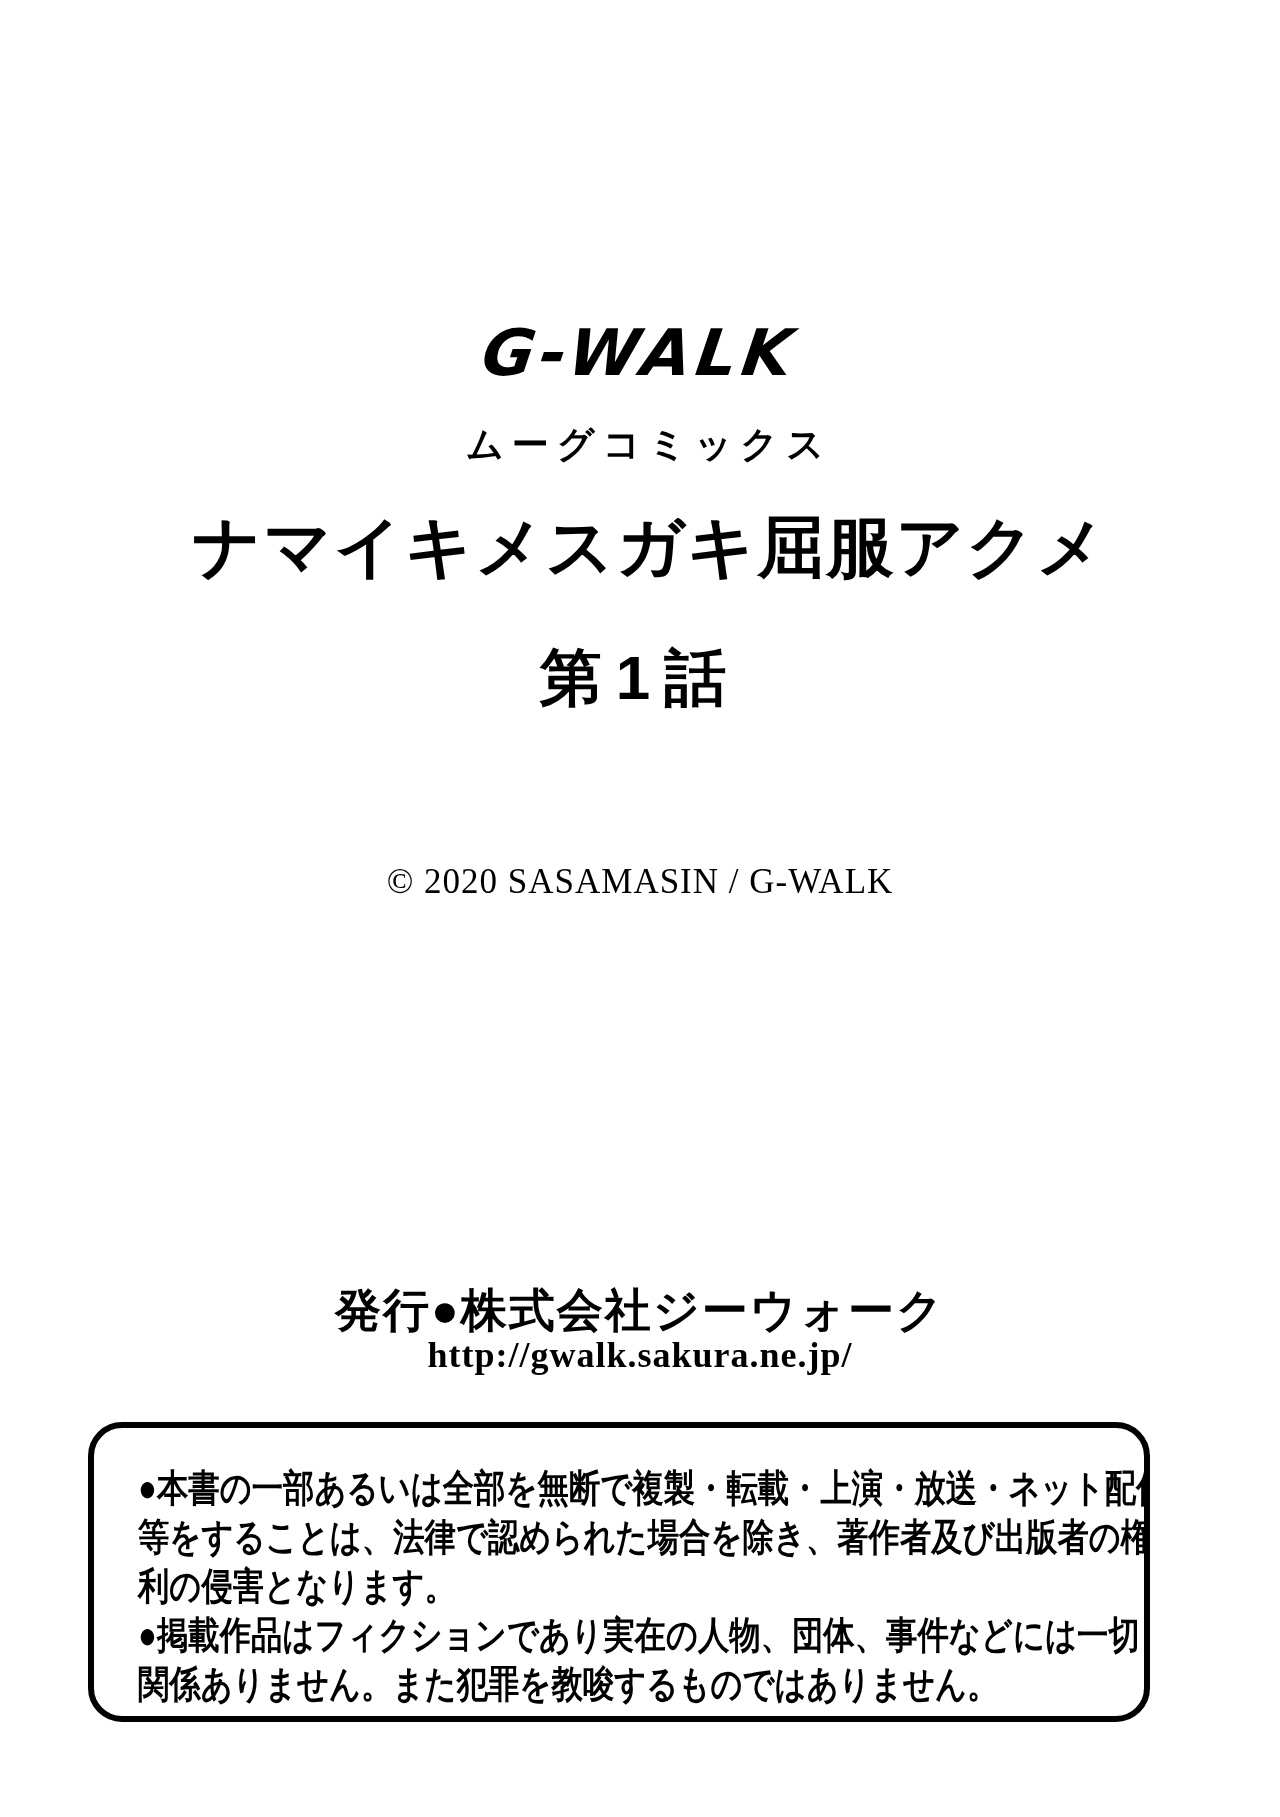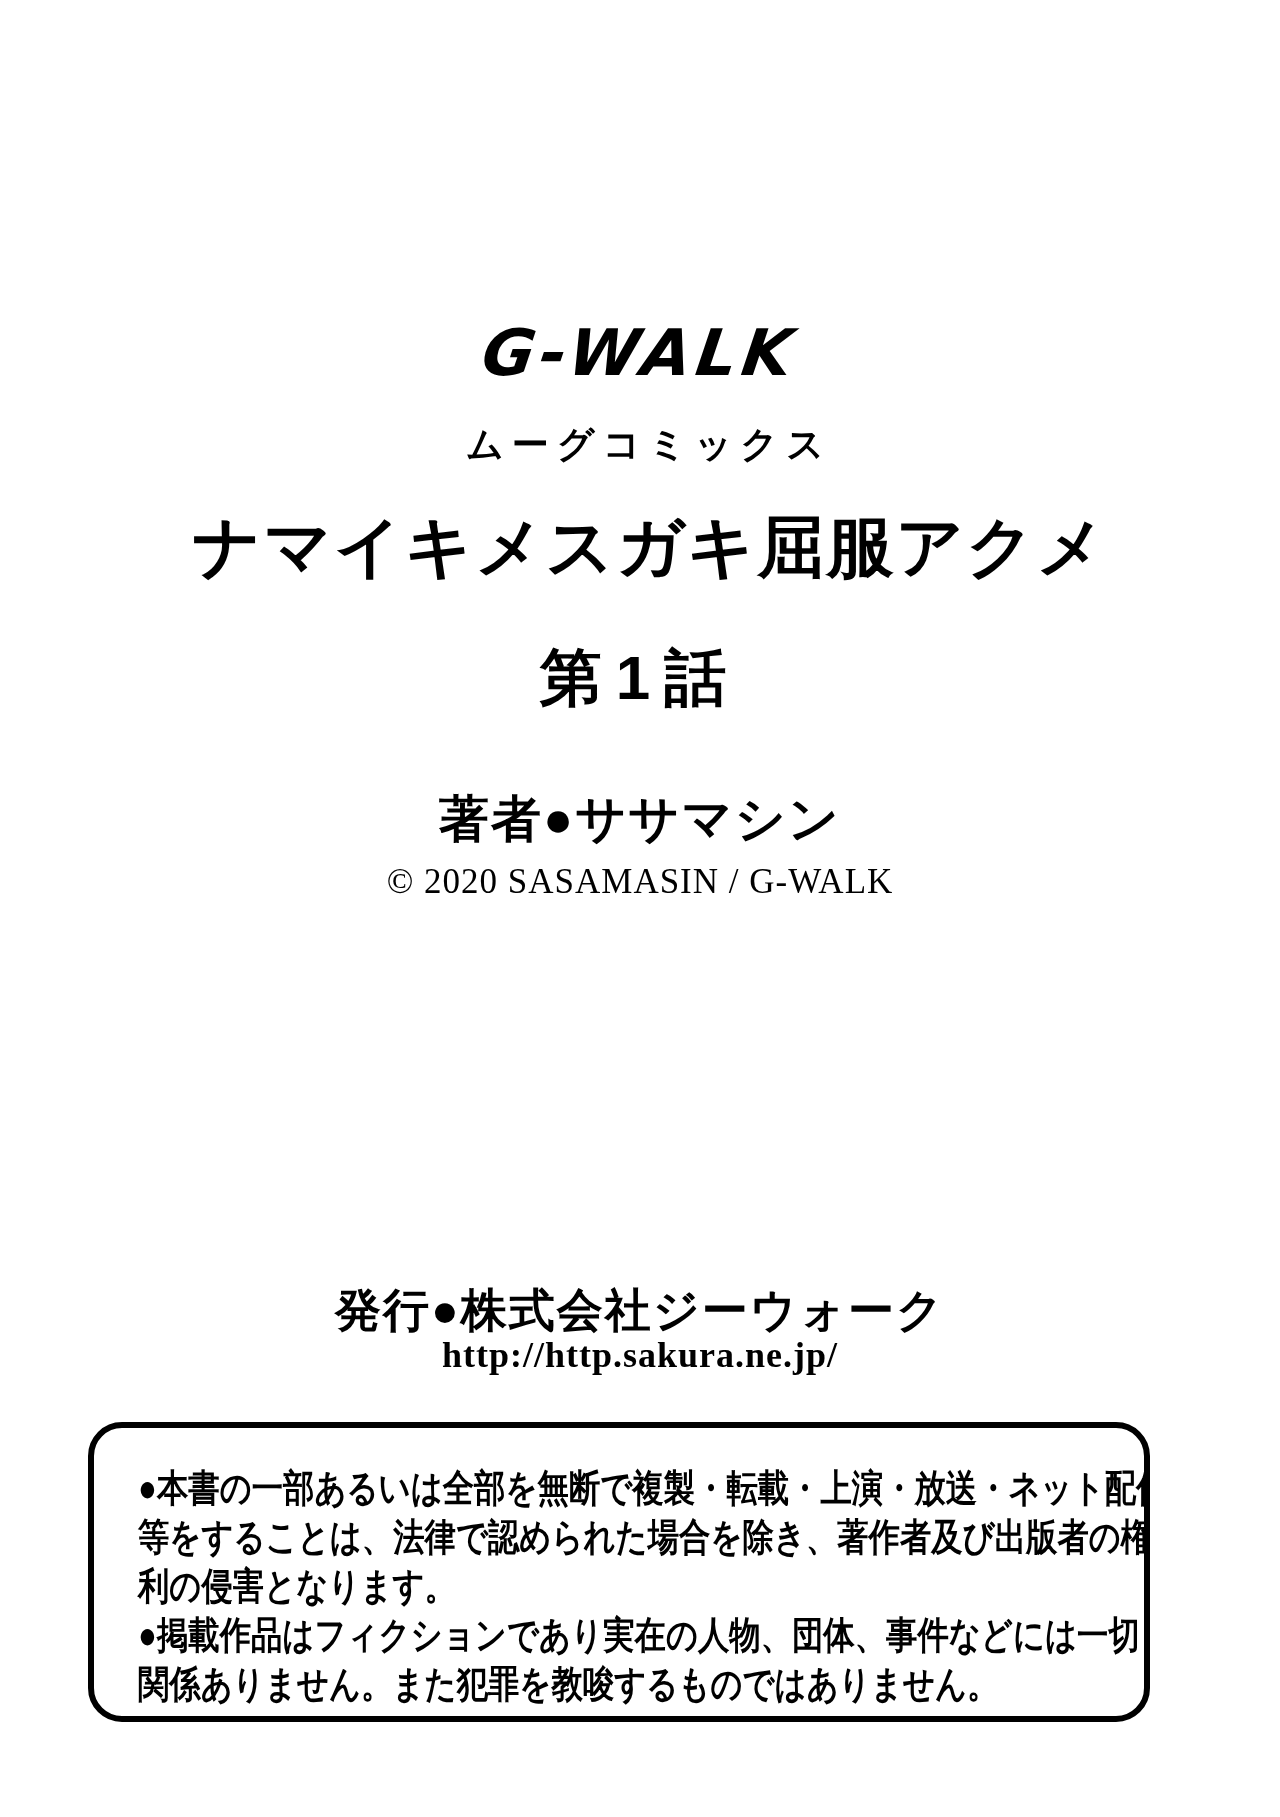--- a/index.html
+++ b/index.html
@@ -112,27 +112,26 @@
 <div class="page">
 
   <div class="centered logo">G-WALK</div>
 
   <div class="centered imprint">ムーグコミックス</div>
 
   <div class="centered book-title">ナマイキメスガキ屈服アクメ</div>
 
   <div class="centered chapter">第1話</div>
 
-  <div class="centered author">著者●ササマシン</div>
 
   <div class="centered copyright">© 2020 SASAMASIN / G-WALK</div>
 
   <div class="centered publisher">発行●株式会社ジーウォーク</div>
 
-  <div class="centered url">http://http.sakura.ne.jp/</div>
+  <div class="centered url">http://gwalk.sakura.ne.jp/</div>
 
   <div class="legal-box">
     <div class="legal-inner">
       <div class="legal-line">●本書の一部あるいは全部を無断で複製・転載・上演・放送・ネット配信</div>
       <div class="legal-line">等をすることは、法律で認められた場合を除き、著作者及び出版者の権</div>
       <div class="legal-line">利の侵害となります。</div>
       <div class="legal-line">●掲載作品はフィクションであり実在の人物、団体、事件などには一切</div>
       <div class="legal-line">関係ありません。また犯罪を教唆するものではありません。</div>
     </div>
   </div>

